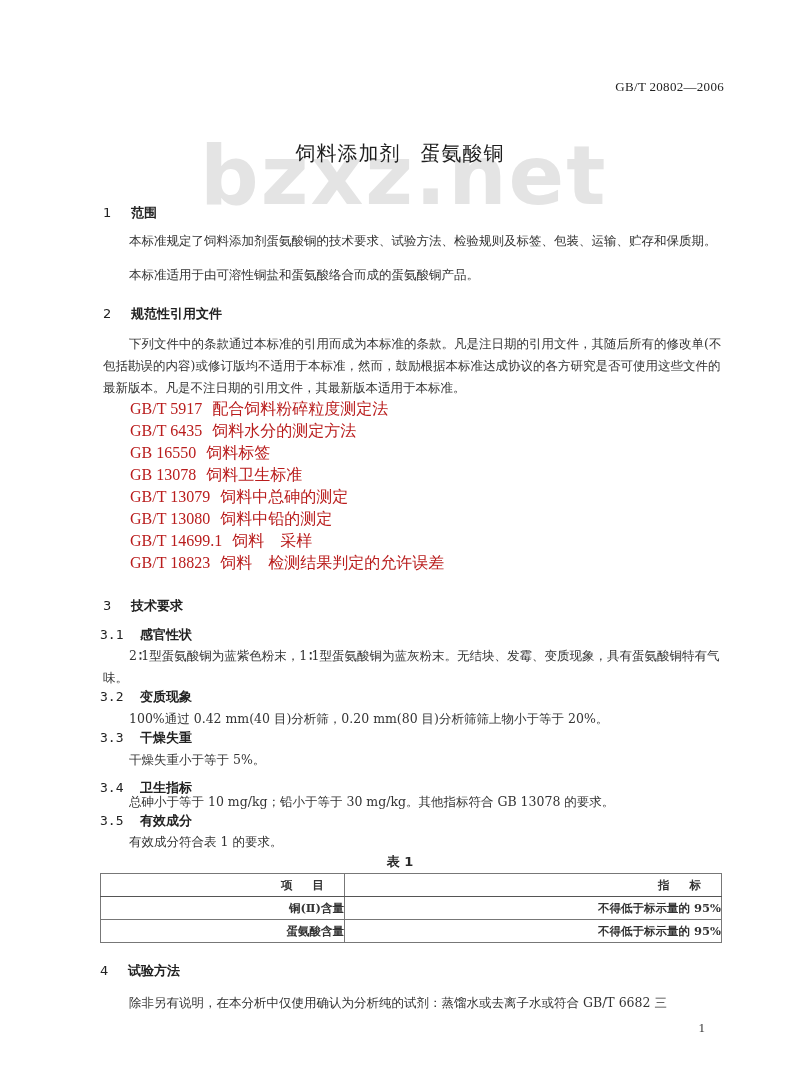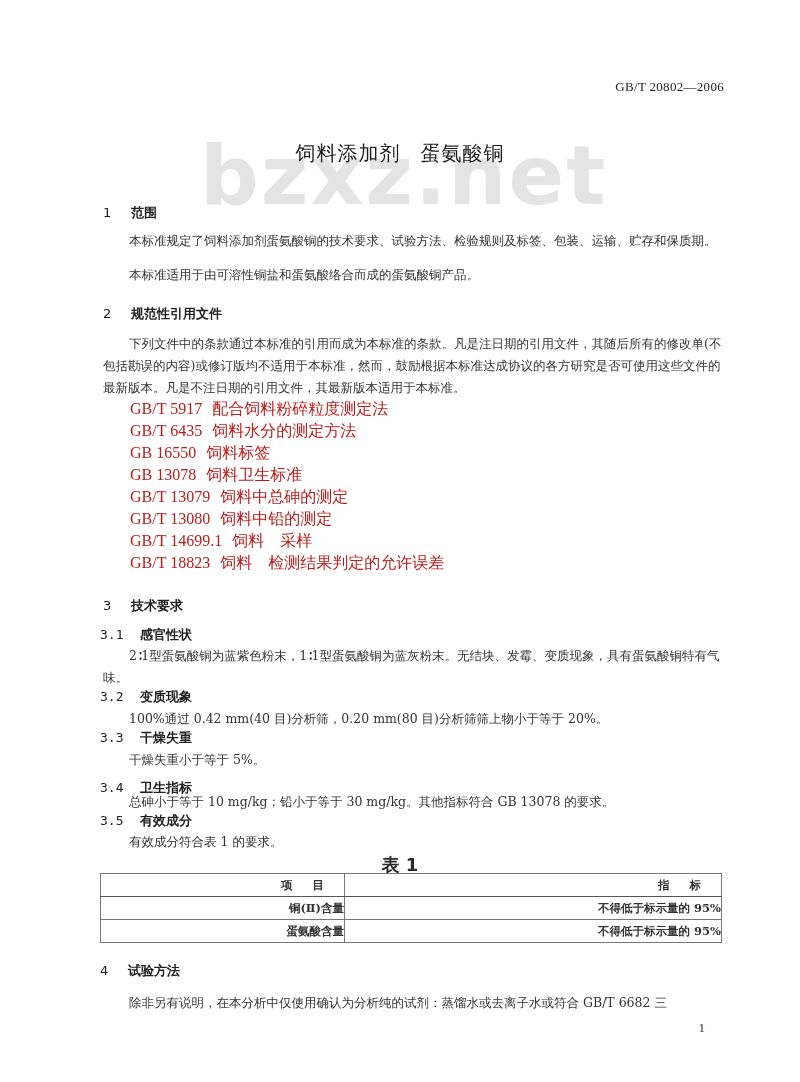--- a/index.html
+++ b/index.html
@@ -16,21 +16,21 @@
   .title { left: 0; width: 800px; top: 140px; text-align: center; font-size: 20px; font-family: "DejaVu Sans", sans-serif; color: #1e1e1e; z-index: 1; letter-spacing: 1px; }
   .title .gap { display: inline-block; width: 20px; }
   .h1 { font-family: "DejaVu Sans", sans-serif; font-size: 13px; font-weight: bold; color: #222; }
   .h1 .num { display: inline-block; width: 28px; font-weight: normal; }
   .h2 { font-family: "DejaVu Sans", sans-serif; font-size: 13px; color: #222; }
   .h2 .num { display: inline-block; width: 40px; font-family: "DejaVu Sans Mono", monospace; }
   .h2 .lbl { font-weight: bold; }
   .para { font-size: 12.5px; line-height: 22px; color: #333; text-indent: 26px; }
   .ref { font-size: 16px; color: #b91c1c; line-height: 22px; }
   .ref .code { display: inline-block; font-family: "Liberation Serif", serif; margin-right: 10px; }
-  .caption { left: 0; width: 800px; top: 853px; text-align: center; font-family: "DejaVu Sans", sans-serif; font-weight: bold; font-size: 18px; }
+  .caption { left: 0; width: 800px; top: 853px; text-align: center; font-family: "DejaVu Sans", sans-serif; font-weight: bold; font-size: 13px; }
   table.t1 { position: absolute; left: 100px; top: 873px; width: 622px; border-collapse: collapse; font-size: 11.5px; color: #333; }
   table.t1 td, table.t1 th { border: 1px solid #777; text-align: right; height: 22px; padding: 0; font-weight: bold; }
   table.t1 th { border-bottom: 1.5px solid #555; letter-spacing: 20px; }
   table.t1 .c1 { width: 243px; }
   table.t1 { border-top: 1.5px solid #444; border-bottom: 1.5px solid #444; }
   .page-num { right: 95px; top: 1020px; font-size: 13px; font-family: "Liberation Serif", serif; color: #333; }
 </style>
 </head>
 <body>
 

